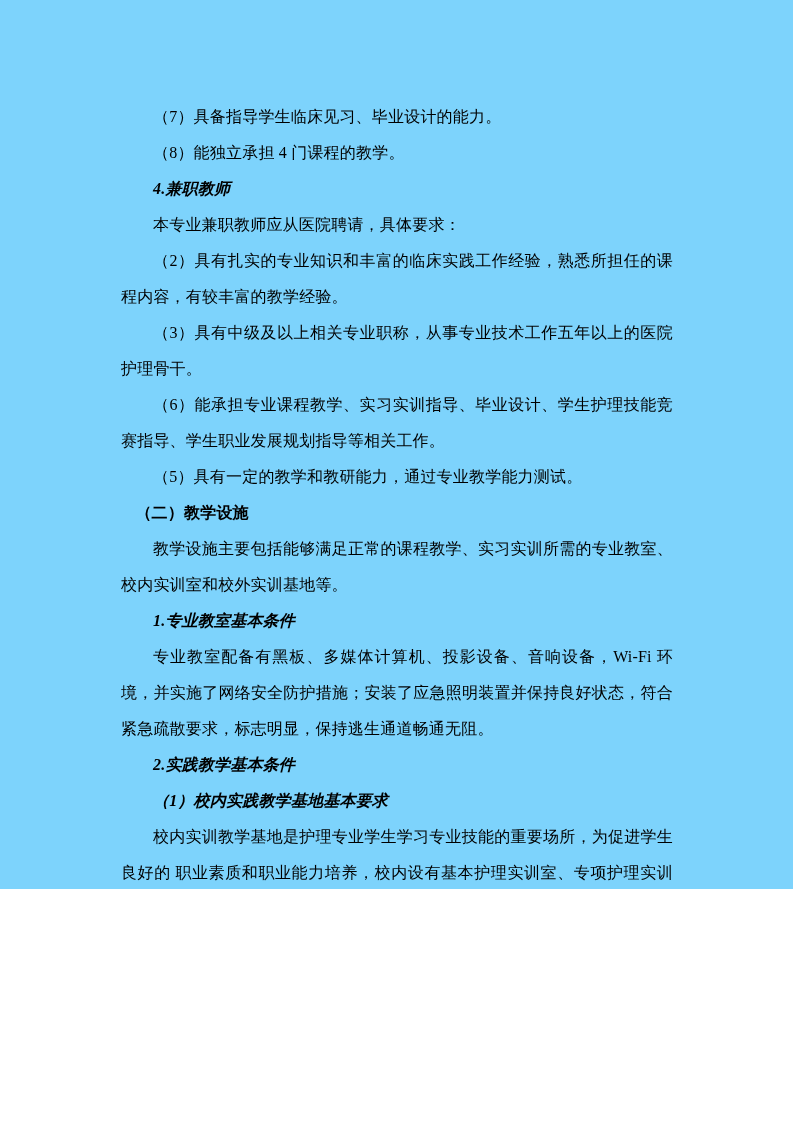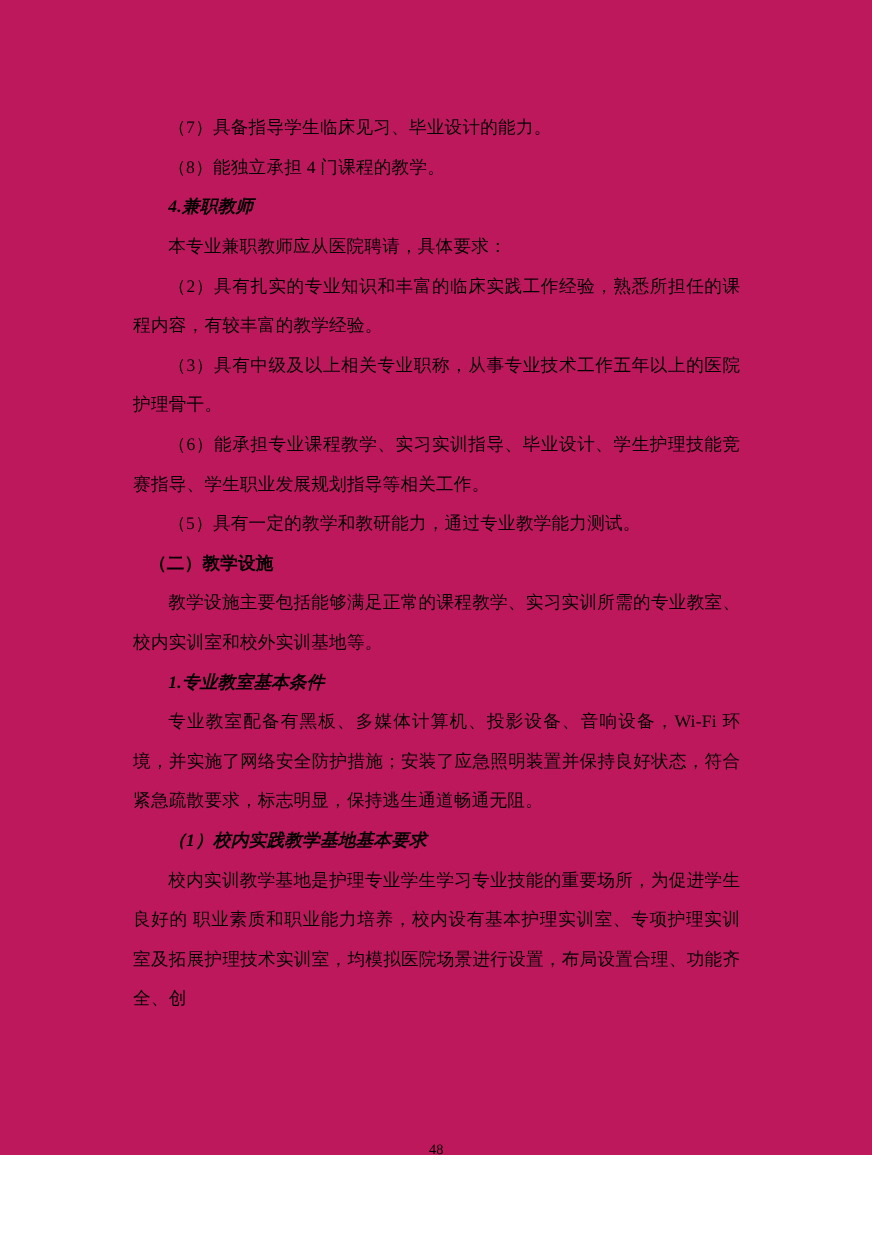--- a/index.html
+++ b/index.html
@@ -3,23 +3,23 @@
 <meta charset="utf-8">
 <style>
   html, body {
     margin: 0;
     padding: 0;
     background: #ffffff;
   }
   .page {
     position: relative;
     width: 793px;
-    height: 1050px;
+    height: 889px;
     margin: 0 auto;
-    background: #be185d;
+    background: #7dd3fc;
     color: #000000;
     font-family: "Liberation Serif", "DejaVu Serif", serif;
     overflow: hidden;
     box-sizing: border-box;
   }
   .doc-content {
     position: absolute;
     left: 121px;
     right: 120px;
     top: 99px;
@@ -63,17 +63,18 @@
       <p class="heading">4.兼职教师</p>
       <p class="body">本专业兼职教师应从医院聘请，具体要求：</p>
       <p class="body">（2）具有扎实的专业知识和丰富的临床实践工作经验，熟悉所担任的课程内容，有较丰富的教学经验。</p>
       <p class="body">（3）具有中级及以上相关专业职称，从事专业技术工作五年以上的医院护理骨干。</p>
       <p class="body">（6）能承担专业课程教学、实习实训指导、毕业设计、学生护理技能竞赛指导、学生职业发展规划指导等相关工作。</p>
       <p class="body">（5）具有一定的教学和教研能力，通过专业教学能力测试。</p>
       <p class="heading-l1">（二）教学设施</p>
       <p class="body">教学设施主要包括能够满足正常的课程教学、实习实训所需的专业教室、校内实训室和校外实训基地等。</p>
       <p class="heading">1.专业教室基本条件</p>
       <p class="body">专业教室配备有黑板、多媒体计算机、投影设备、音响设备，Wi-Fi 环境，并实施了网络安全防护措施；安装了应急照明装置并保持良好状态，符合紧急疏散要求，标志明显，保持逃生通道畅通无阻。</p>
+      <p class="heading">2.实践教学基本条件</p>
       <p class="heading">（1）校内实践教学基地基本要求</p>
       <p class="body">校内实训教学基地是护理专业学生学习专业技能的重要场所，为促进学生良好的 职业素质和职业能力培养，校内设有基本护理实训室、专项护理实训室及拓展护理技术实训室，均模拟医院场景进行设置，布局设置合理、功能齐全、创</p>
     </div>
   <div class="page-number">48</div>
 </div>
 
 </body></html>

